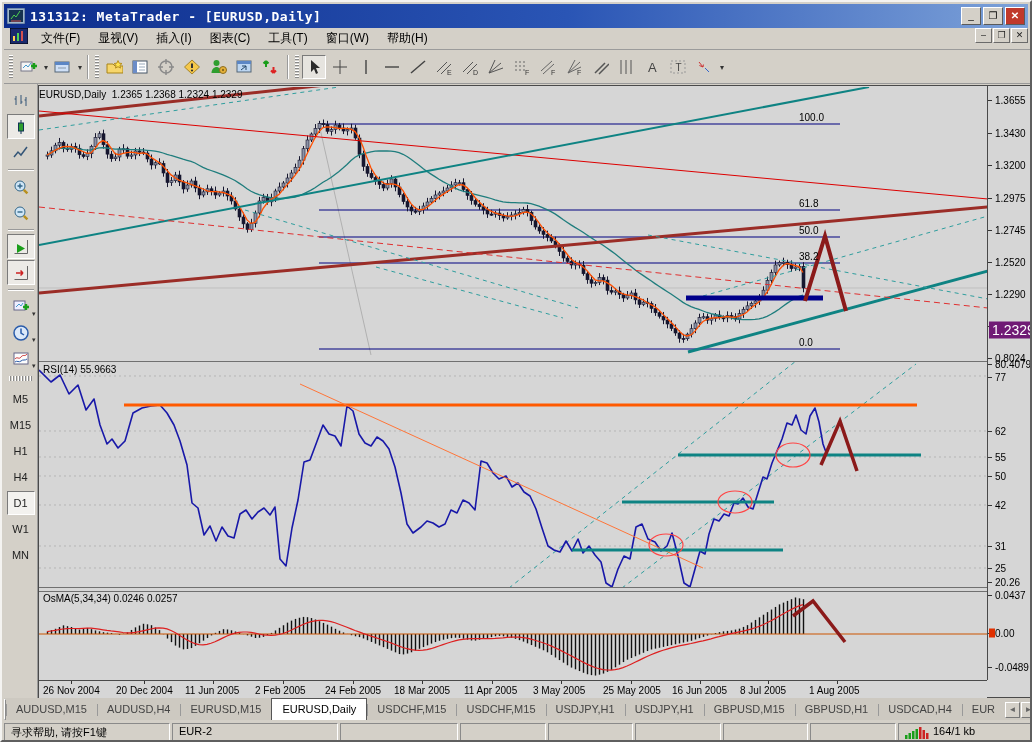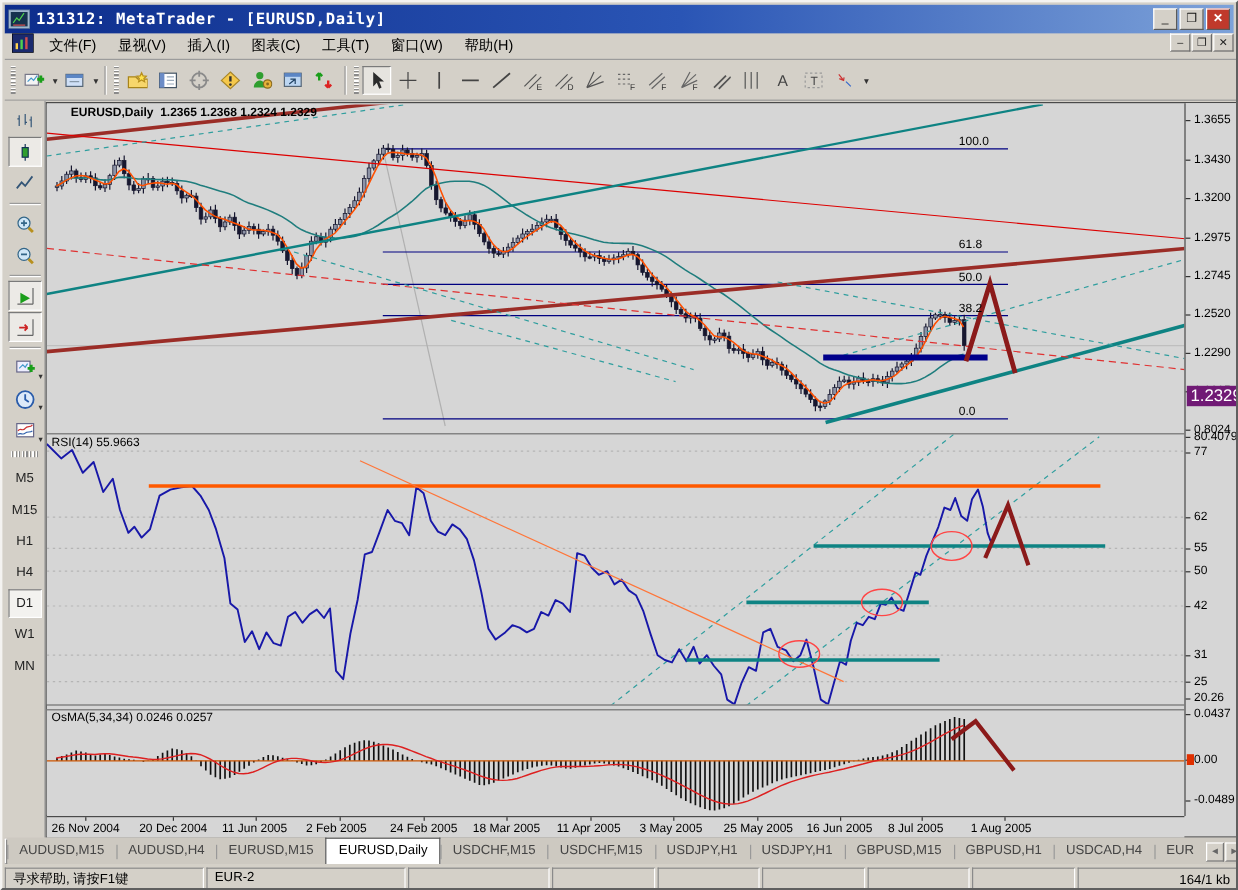--- a/index.html
+++ b/index.html
@@ -65,21 +65,21 @@
   .tab{height:20px;padding:3px 10px 0 10px;font-size:11px;color:#444;white-space:nowrap;position:relative;}
   .tab:not(.active):before{content:"";position:absolute;left:0;top:4px;bottom:4px;width:1px;background:#999;}
   .tab.active{background:#fff;color:#000;height:22px;border:1px solid #555;border-bottom:none;padding-top:4px;z-index:2;}
   .tabscroll{margin-left:auto;display:flex;gap:1px;margin-right:2px;margin-bottom:2px;}
   .tsbtn{width:15px;height:16px;background:#d4d0c8;border:1px solid;border-color:#fff #777 #777 #fff;
     font-size:8px;text-align:center;line-height:14px;color:#666;}
   
   .statusbar{position:absolute;left:2px;top:719px;width:1028px;height:21px;background:#d4d0c8;display:flex;align-items:stretch;padding-top:2px;}
   .spanel{border:1px solid;border-color:#8a8a8a #fff #fff #8a8a8a;margin-right:2px;font-size:11px;
     padding:1px 6px;color:#000;white-space:nowrap;overflow:hidden;}
-  .traffic{display:flex;align-items:flex-end;gap:2px;padding:1px 6px;border:1px solid;border-color:#8a8a8a #fff #fff #8a8a8a;flex-direction:column;}
+  .traffic{display:flex;align-items:flex-start;gap:2px;padding:1px 6px;border:1px solid;border-color:#8a8a8a #fff #fff #8a8a8a;}
   svg{display:block;}
   text{font-family:"Liberation Sans",sans-serif;}
 </style>
 </head>
 <body>
 
 <div class="window">
 
   <div class="titlebar">
     <svg class="ticon" viewBox="0 0 18 16">
@@ -1029,21 +1029,21 @@
         <line x1="756.5" y1="42" x2="756.5" y2="5.469206349206338" stroke="#111111" stroke-width="1.4"></line>
         <line x1="760.5" y1="42" x2="760.5" y2="6.33460317460316" stroke="#111111" stroke-width="1.4"></line>
         <line x1="764.5" y1="42" x2="764.5" y2="7.200000000000003" stroke="#111111" stroke-width="1.4"></line>
         <line x1="0" y1="42" x2="948" y2="42" stroke="#cc5500" stroke-width="1" stroke-dasharray="none"></line>
         <polyline points="8,39.6 12,39.0 16,38.4 20,37.7 24,37.0 28,36.6 32,36.5 36,36.5 40,36.7 44,36.4 48,36.2 52,36.2 56,36.6 60,37.2 64,37.8 68,38.4 72,38.9 76,39.3 80,39.9 84,40.5 88,40.8 92,40.8 96,40.4 100,39.7 104,38.8 108,37.9 112,37.0 116,36.2 120,35.9 124,36.1 128,36.9 132,38.5 136,40.5 140,42.9 144,45.5 148,47.9 152,50.0 156,51.6 160,52.6 164,52.8 168,52.4 172,51.3 176,49.8 180,47.9 184,45.9 188,44.0 192,42.4 196,41.2 200,40.4 204,40.0 208,40.0 212,40.4 216,41.1 220,42.0 224,42.8 228,43.2 232,43.4 236,43.1 240,42.5 244,41.5 248,40.0 252,38.3 256,36.3 260,34.4 264,32.5 268,30.9 272,29.6 276,28.8 280,28.4 284,28.4 288,28.8 292,29.6 296,30.7 300,32.2 304,33.7 308,35.3 312,36.9 316,38.5 320,39.9 324,41.4 328,42.7 332,44.1 336,45.4 340,46.7 344,48.1 348,49.5 352,50.9 356,52.5 360,54.1 364,55.5 368,56.7 372,57.6 376,58.1 380,58.3 384,58.1 388,57.6 392,56.7 396,55.4 400,54.0 404,52.6 408,51.3 412,50.0 416,48.9 420,47.9 424,47.3 428,46.8 432,46.7 436,46.7 440,46.7 444,46.7 448,46.7 452,46.6 456,46.4 460,46.1 464,45.8 468,45.4 472,45.2 476,45.1 480,45.2 484,45.6 488,46.2 492,47.1 496,48.2 500,49.5 504,50.8 508,52.3 512,53.9 516,55.7 520,57.6 524,59.6 528,61.7 532,63.8 536,65.9 540,68.0 544,70.1 548,72.1 552,73.9 556,75.5 560,76.7 564,77.6 568,78.0 572,78.1 576,77.7 580,76.8 584,75.6 588,74.0 592,72.2 596,70.3 600,68.4 604,66.4 608,64.5 612,62.7 616,61.1 620,59.6 624,58.3 628,57.1 632,55.9 636,54.9 640,53.9 644,53.1 648,52.3 652,51.5 656,50.6 660,49.7 664,48.8 668,47.8 672,46.8 676,45.7 680,44.7 684,43.6 688,42.6 692,41.7 696,40.8 700,39.9 704,39.1 708,38.1 712,37.1 716,35.8 720,34.4 724,32.7 728,30.8 732,28.8 736,26.6 740,24.3 744,22.0 748,19.8 752,17.6 756,15.6 760,13.9 764,12.6" fill="none" stroke="#dd2020" stroke-width="1.2"></polyline>
         <polyline points="754,24 774,9 806,50" fill="none" stroke="#8b1a1a" stroke-width="3.5" stroke-linejoin="miter"></polyline>
       </svg>
     <div style="position:absolute;left:0;top:275px;width:948px;height:1px;background:#707070;"></div>
     <div style="position:absolute;left:0;top:501px;width:948px;height:1px;background:#707070;"></div>
 
-    <div class="panel-label" style="left:20px;top:3px;font-weight:bold;">EURUSD,Daily  1.2365 1.2368 1.2324 1.2329</div>
+    <div class="panel-label" style="left:0;top:3px;">EURUSD,Daily  1.2365 1.2368 1.2324 1.2329</div>
     <div class="panel-label" style="left:4px;top:278px;">RSI(14) 55.9663</div>
     <div class="panel-label" style="left:4px;top:507px;">OsMA(5,34,34) 0.0246 0.0257</div>
 
     <div class="axiscol" id="axiscol">
         <div class="axis-label" style="left: 7px; top: 14px;">1.3655</div>
         <div class="axis-tick" style="top: 14px;"></div>
         <div class="axis-label" style="left: 7px; top: 47px;">1.3430</div>
         <div class="axis-tick" style="top: 47px;"></div>
         <div class="axis-label" style="left: 7px; top: 79px;">1.3200</div>
         <div class="axis-tick" style="top: 79px;"></div>

